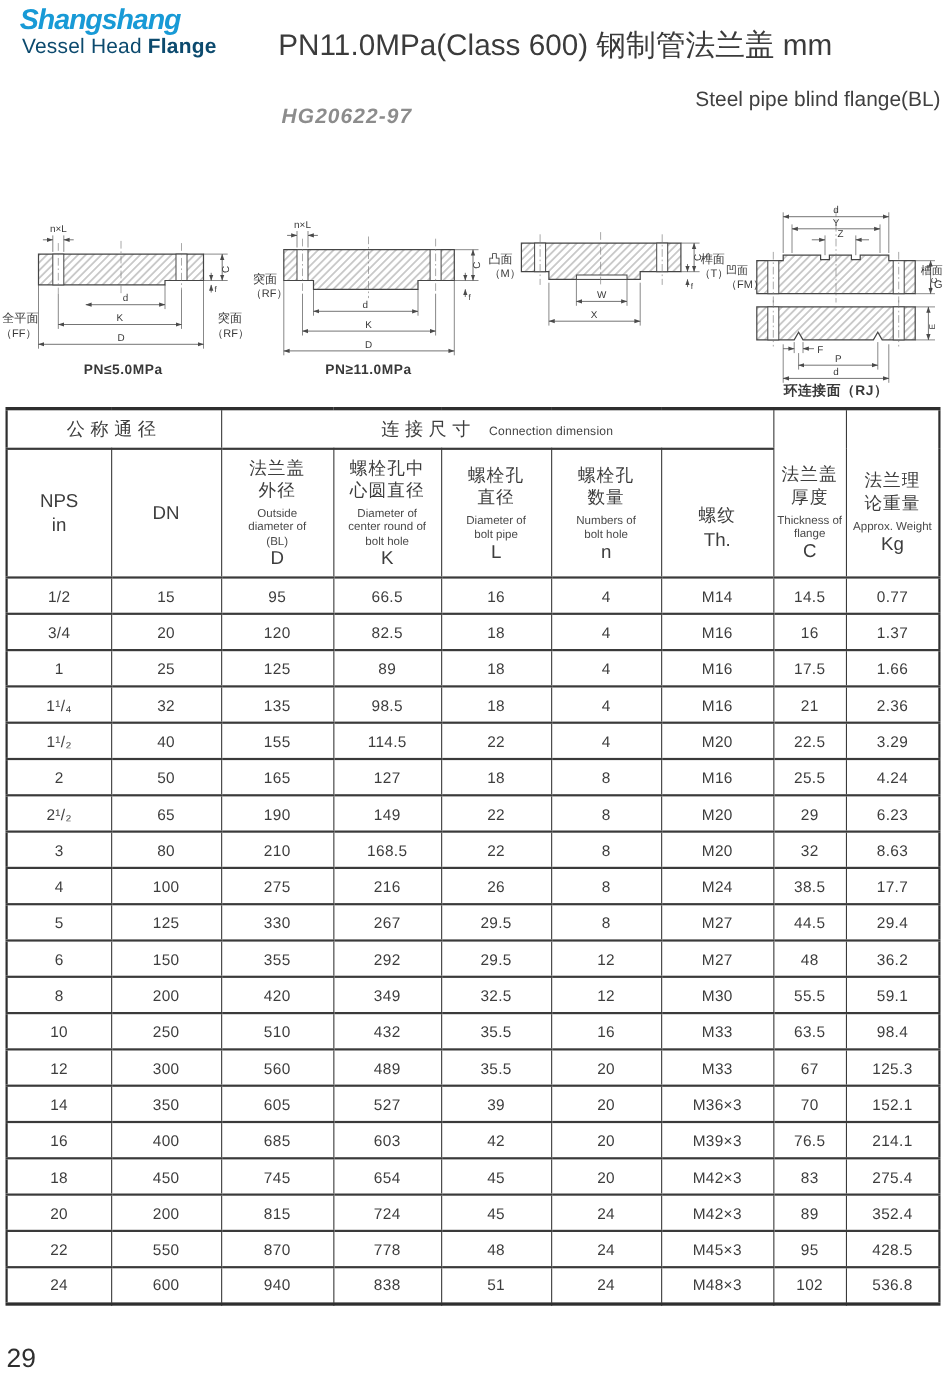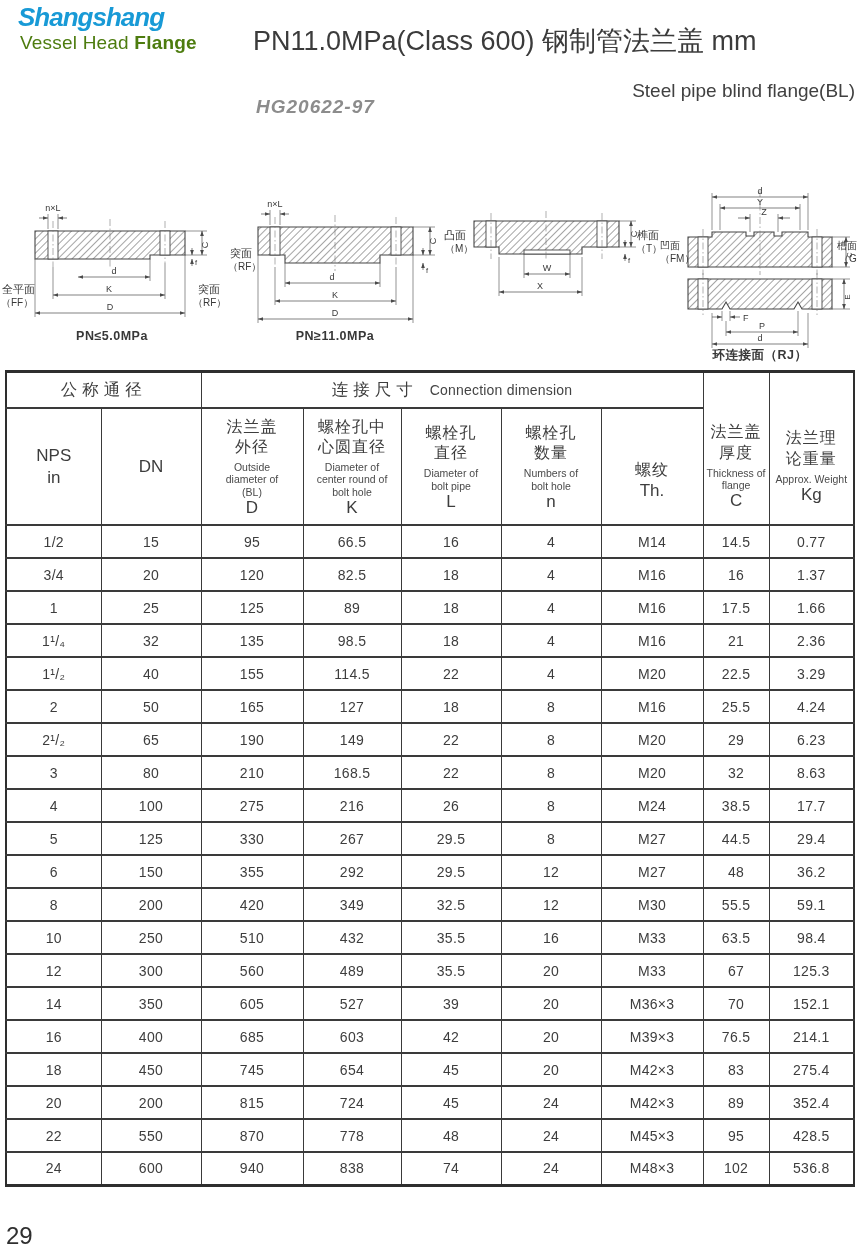--- a/index.html
+++ b/index.html
@@ -3,21 +3,21 @@
 <meta charset="utf-8">
 <style>
   html,body{margin:0;padding:0;}
   body{
     width:858px;height:1251px;position:relative;background:#ffffff;
     font-family:"Liberation Sans",sans-serif;color:#3c3c3c;overflow:hidden;
   }
   
   .logo{position:absolute;left:18px;top:4px;}
   .brand{font-size:26px;font-weight:bold;font-style:italic;color:#189ad6;letter-spacing:-1px;line-height:1.05;}
-  .tagline{font-size:19px;color:#4d7c0f;letter-spacing:0.2px;margin-top:1px;padding-left:2px;}
+  .tagline{font-size:19px;color:#0c4a6e;letter-spacing:0.2px;margin-top:1px;padding-left:2px;}
   .tagline b{font-weight:bold;}
   .title{position:absolute;left:253px;top:23px;font-size:27px;color:#3b3b3b;white-space:nowrap;}
   .standard{position:absolute;left:256px;top:96px;font-size:19px;font-weight:bold;font-style:italic;color:#8c8c8c;letter-spacing:1px;}
   .subtitle{position:absolute;right:3px;top:80px;font-size:19px;color:#404040;}
   
   .drawings{position:absolute;left:0;top:185px;width:858px;height:180px;}
   .drawings svg{position:absolute;}
   #d1{left:0;top:8px;} #d2{left:228px;top:8px;} #d3{left:444px;top:14px;} #d4{left:660px;top:0;}
   svg .ol{stroke:#454545;stroke-width:1.1;}
   svg .wh{fill:#ffffff;stroke:#454545;stroke-width:0.9;}
@@ -33,21 +33,21 @@
     position:absolute;left:5px;top:370px;width:848px;
     border-collapse:collapse;table-layout:fixed;
     border:2px solid #2e2e2e;border-top-width:3px;border-bottom-width:3px;
   }
   .spec th,.spec td{
     border:1px solid #3a3a3a;border-top-width:2px;border-bottom-width:2px;
     padding:0;text-align:center;vertical-align:middle;font-weight:normal;color:#3d3d3d;
   }
   .spec tr.grow{height:36px;}
   .gh{font-size:16.5px;letter-spacing:5px;}
-  .gh-en{font-size:14px;letter-spacing:0.2px;margin-left:12px;color:#444;}
+  .gh-en{font-size:11px;letter-spacing:0.2px;margin-left:12px;color:#444;}
   .spec tr.hrow{height:103px;}
   .hcell{height:100%;display:flex;flex-direction:column;align-items:center;justify-content:space-between;padding:8px 2px 6px;box-sizing:border-box;}
   .hcell.centered{justify-content:center;gap:2px;}
   .hcell2{height:100%;display:flex;flex-direction:column;align-items:center;padding:44px 2px 8px;box-sizing:border-box;}
   .zh{font-size:16px;line-height:1.3;letter-spacing:1px;}
   .en{font-size:10.5px;color:#4a4a4a;line-height:1.18;margin-top:3px;max-width:72px;}
   .sym{font-size:17px;}
   .hcell2 .sym{margin-top:auto;}
   .thspace{margin-top:26px;}
   .spec tbody tr{height:33px;}
@@ -599,21 +599,21 @@
         <td>M45×3</td>
         <td>95</td>
         <td>428.5</td>
       </tr>
 
       <tr>
         <td>24</td>
         <td>600</td>
         <td>940</td>
         <td>838</td>
-        <td>74</td>
+        <td>51</td>
         <td>24</td>
         <td>M48×3</td>
         <td>102</td>
         <td>536.8</td>
       </tr>
     </tbody>
 </table>
 
 <div class="pageno">29</div>
 

